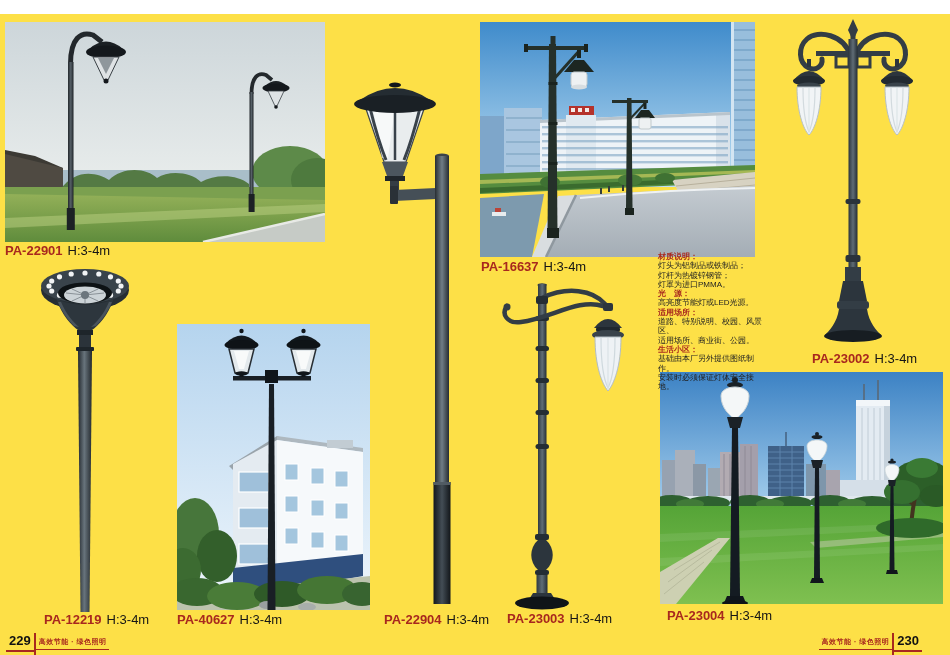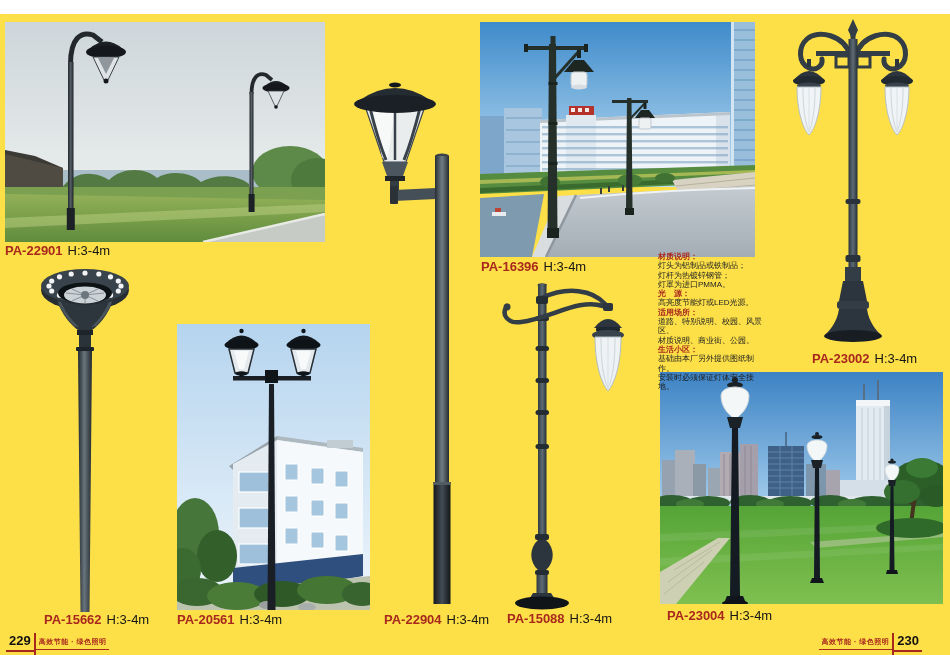--- a/index.html
+++ b/index.html
@@ -560,51 +560,51 @@
         <polygon points="230.5,114 233.5,114 234.5,198 229.5,198" fill="#141b22"></polygon>
         <polygon points="227,198 237,198 238,202 226,202" fill="#10161c"></polygon>
       </g>
     </svg>
   </div>
 
   <div class="plabel" style="left:5px;top:230px">
     <span class="code">PA-22901</span><span class="dim">H:3-4m</span>
   </div>
   <div class="plabel" style="left:44px;top:599px">
-    <span class="code">PA-15662</span><span class="dim">H:3-4m</span>
+    <span class="code">PA-12219</span><span class="dim">H:3-4m</span>
   </div>
   <div class="plabel" style="left:177px;top:599px">
-    <span class="code">PA-20561</span><span class="dim">H:3-4m</span>
+    <span class="code">PA-40627</span><span class="dim">H:3-4m</span>
   </div>
   <div class="plabel" style="left:384px;top:599px">
     <span class="code">PA-22904</span><span class="dim">H:3-4m</span>
   </div>
   <div class="plabel" style="left:481px;top:246px">
-    <span class="code">PA-16396</span><span class="dim">H:3-4m</span>
+    <span class="code">PA-16637</span><span class="dim">H:3-4m</span>
   </div>
   <div class="plabel" style="left:812px;top:338px">
     <span class="code">PA-23002</span><span class="dim">H:3-4m</span>
   </div>
   <div class="plabel" style="left:507px;top:598px">
-    <span class="code">PA-15088</span><span class="dim">H:3-4m</span>
+    <span class="code">PA-23003</span><span class="dim">H:3-4m</span>
   </div>
   <div class="plabel" style="left:667px;top:595px">
     <span class="code">PA-23004</span><span class="dim">H:3-4m</span>
   </div>
 
   <div class="specs">
     <div class="spec-title">材质说明：</div>
     <div class="spec-text">灯头为铝制品或铁制品；</div>
     <div class="spec-text">灯杆为热镀锌钢管；</div>
     <div class="spec-text">灯罩为进口PMMA。</div>
     <div class="spec-title">光　源：</div>
     <div class="spec-text">高亮度节能灯或LED光源。</div>
     <div class="spec-title">适用场所：</div>
     <div class="spec-text">道路、特别说明、校园、风景区、</div>
-    <div class="spec-text">材质说明、商业街、公园。</div>
+    <div class="spec-text">适用场所、商业街、公园。</div>
     <div class="spec-title">生活小区：</div>
     <div class="spec-text">基础由本厂另外提供图纸制作。</div>
     <div class="spec-text">安装时必须保证灯体安全接地。</div>
   </div>
 
   <div class="footer" id="footer-left">
     <span class="pnum">229</span>
     <span class="vline"></span>
     <span class="slogan">高效节能 · 绿色照明</span>
   </div>

